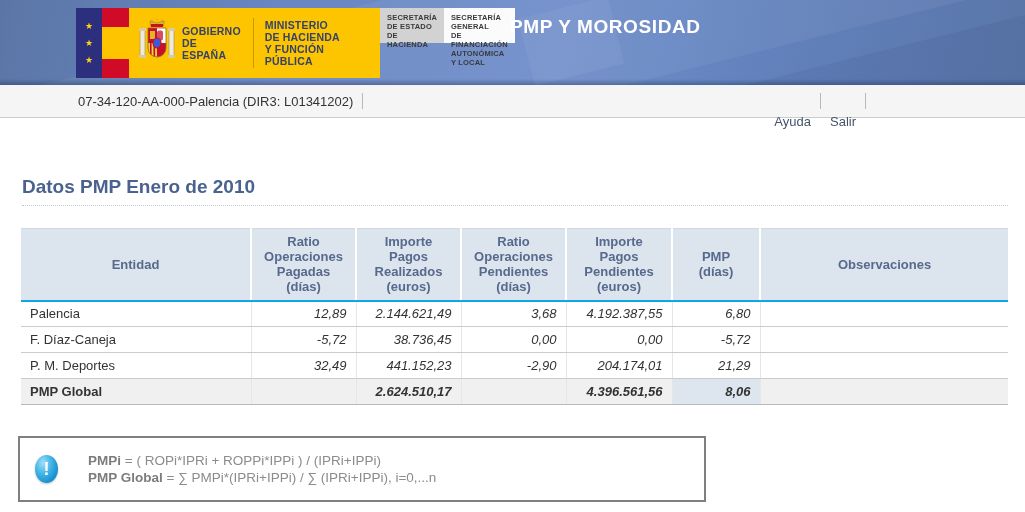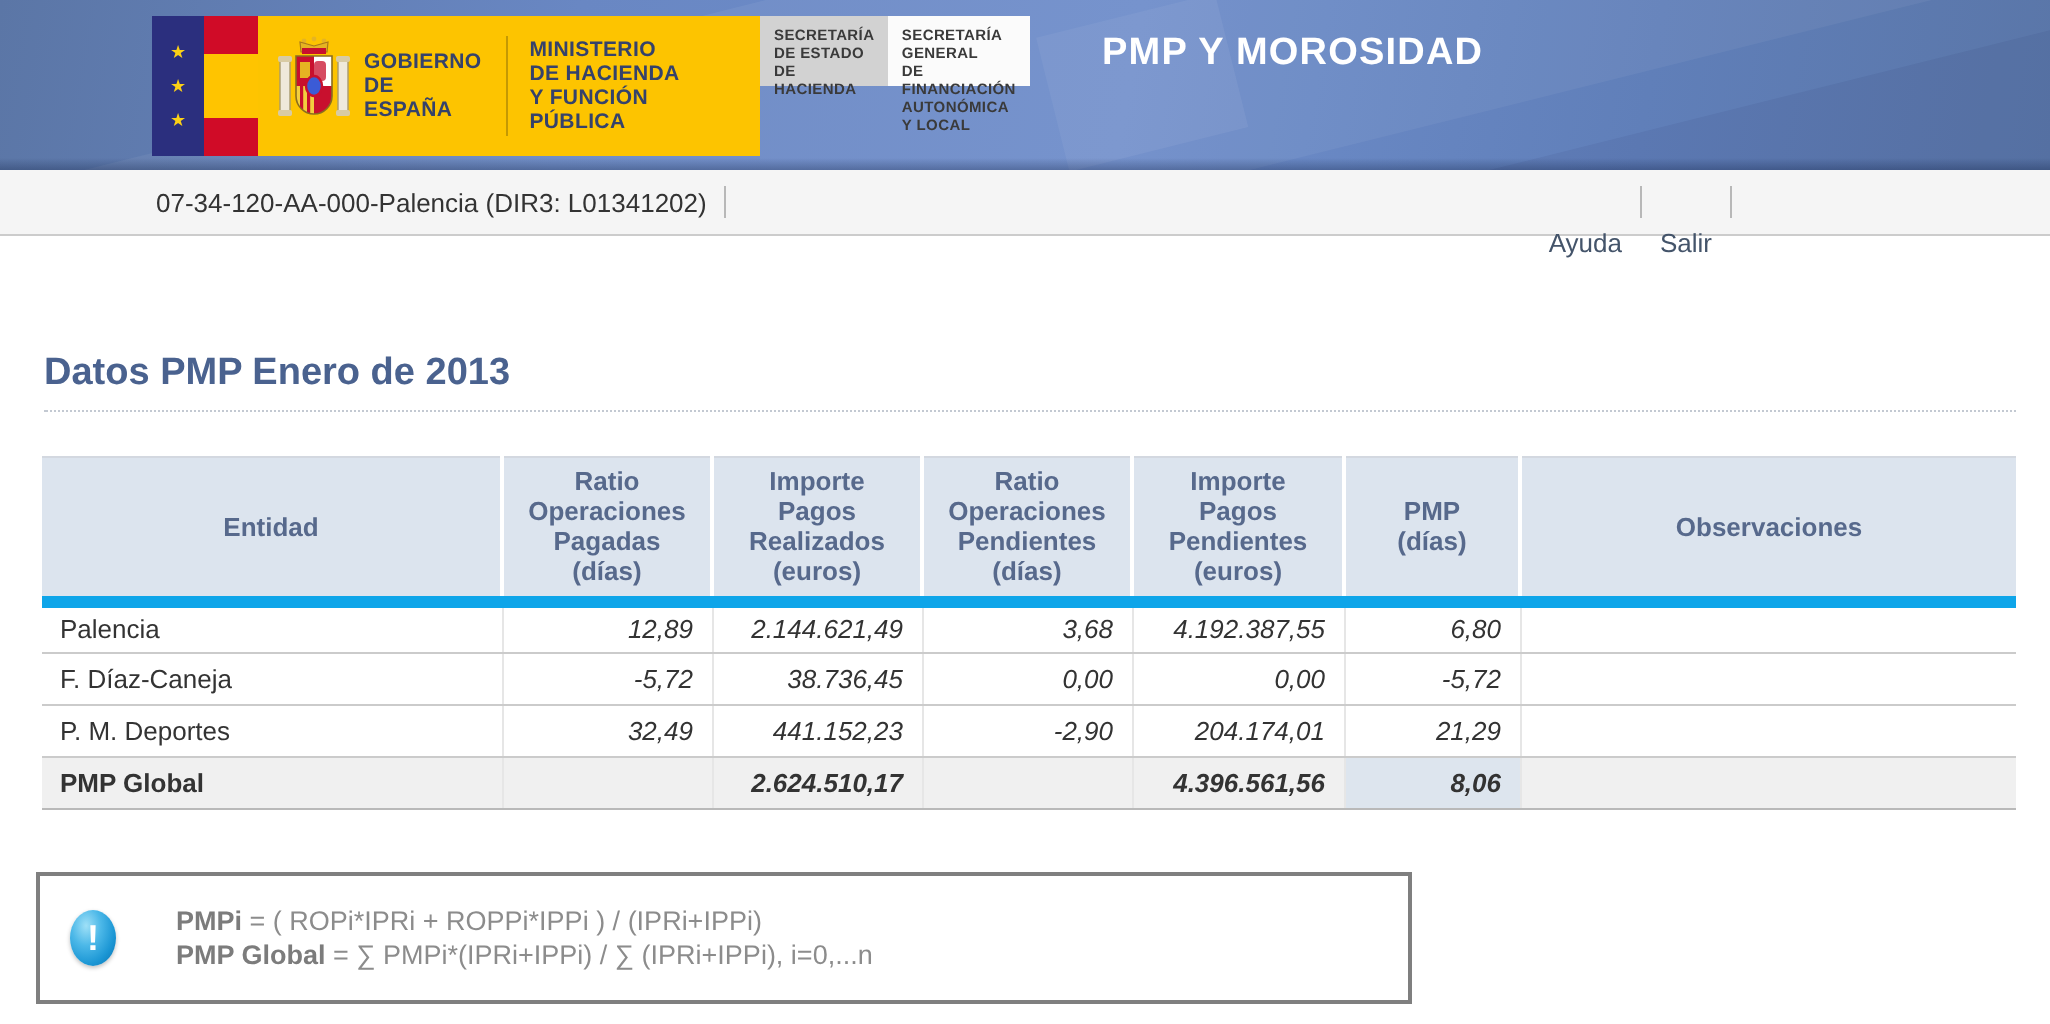--- a/index.html
+++ b/index.html
@@ -33,41 +33,41 @@
   .gov-text, .min-text { font-size:10.5px; line-height:12px; font-weight:bold; color:#35426b; letter-spacing:0.2px; }
   .gov-text span, .min-text span { display:block; }
   .logo-divider { width:1px; height:50px; background:rgba(90,75,10,0.35); margin:0 11px 0 12px; }
   .coa { flex:none; }
   .gov-text { margin-left:7px; }
   .sec-col { width:137px; display:flex; flex-direction:row; border-left:5px solid #fdc400; }
   .sec1, .sec2 { height:35px; padding:5px 7px 0 7px; font-size:7.5px; line-height:9px;
     font-weight:bold; color:#3a3a3a; letter-spacing:0.2px; }
   .sec1 { background:#d2d2d2; }
   .sec2 { background:#fbfbfb; }
-  .app-title { position:absolute; left:551px; top:16px; color:#ffffff;
+  .app-title { position:absolute; left:510px; top:16px; color:#ffffff;
     font-size:19px; font-weight:bold; letter-spacing:0.6px; }
 
   
   .toolbar { width:1025px; height:33px; background:#f5f5f5; border-bottom:1px solid #cccccc;
     display:flex; align-items:center; font-size:13px; color:#333; }
   .entity { margin-left:78px; }
   .vsep { width:1px; height:16px; background:#b8b8b8; margin:0 9px; }
   .spacer { flex:1; }
   .tool-link { color:#44546a; text-decoration:none; cursor:pointer;margin-top:40px; }
   .tool-end-pad { width:150px; }
 
   
   .content { margin-left:21px; width:987px; }
   h2.page-title { margin:58px 0 0 1px; padding-bottom:7px; font-size:19px; font-weight:bold;
     color:#4a628f; border-bottom:1px dotted #c3c9d2; }
 
   table.pmp { margin-top:22px; width:987px; border-collapse:collapse; font-size:13px; color:#333; table-layout:fixed; }
   thead th { background:#dce4ee; color:#57698c; font-weight:bold; font-size:13px; line-height:15px;
     text-align:center; vertical-align:middle; height:72px; white-space:pre-line;
-    border-left:2px solid #ffffff; border-top:1px solid #d3d8e0; border-bottom:6px solid #0ea5e9; padding:0 4px; }
+    border-left:2px solid #ffffff; border-top:1px solid #d3d8e0; border-bottom:2px solid #0ea5e9; padding:0 4px; }
   thead th:first-child { border-left:none;text-align:center; }
   tbody td { height:26px; padding:0 9px; border-bottom:1px solid #cbcbcb; border-left:1px solid #e6e6e6;
     background:#fff; overflow:hidden; white-space:nowrap; }
   tbody td:first-child { border-left:none; }
   td.num { text-align:right;font-style:italic; }
   tr.total td { background:#f0f0f0; border-bottom:1px solid #b9b9b9; }
   tr.total td.b { font-weight:bold; }
   tr.total td.pmp-hl { background:#dde5ee; font-weight:bold;margin-top:16px; }
 
   
@@ -163,21 +163,21 @@
   <span class="vsep"></span>
   <span class="spacer"></span>
   <a class="tool-link">Ayuda</a>
   <span class="vsep"></span>
   <a class="tool-link">Salir</a>
   <span class="vsep"></span>
   <span class="tool-end-pad"></span>
 </div>
 
 <div class="content">
-  <h2 class="page-title">Datos PMP Enero de 2013</h2>
+  <h2 class="page-title">Datos PMP Enero de 2010</h2>
 
   <table class="pmp">
     <colgroup>
       <col style="width:230px">
         <col style="width:105px">
         <col style="width:105px">
       <col style="width:105px">
         <col style="width:106px">
         <col style="width:88px">
         <col style="width:248px">

